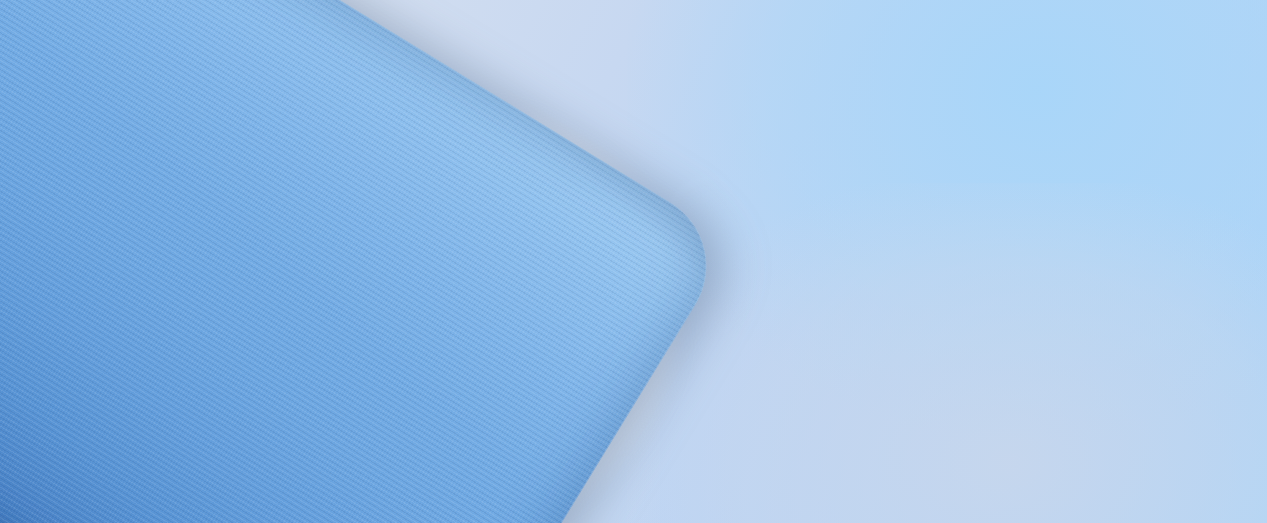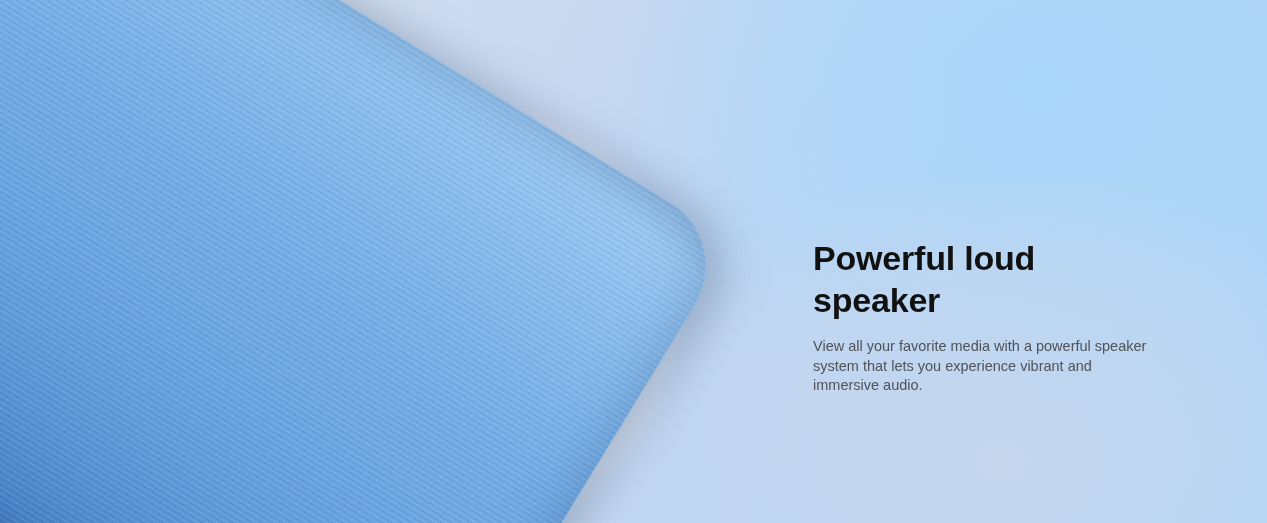--- a/index.html
+++ b/index.html
@@ -257,19 +257,14 @@
     <div class="device">
       <div class="device-stripes"></div>
       <div class="device-stripes-2"></div>
       <div class="device-corner-fade"></div>
       <div class="device-sheen"></div>
       <div class="device-rim"></div>
       <div class="device-vignette"></div>
     </div>
   </div>
 
-  <div class="copy">
-    <h2 class="headline">Powerful loud
-speaker</h2>
-    <p class="subcopy">View all your favorite media with a powerful speaker system that lets you experience vibrant and immersive audio.</p>
-  </div>
 
 </div>
 
 </body></html>

